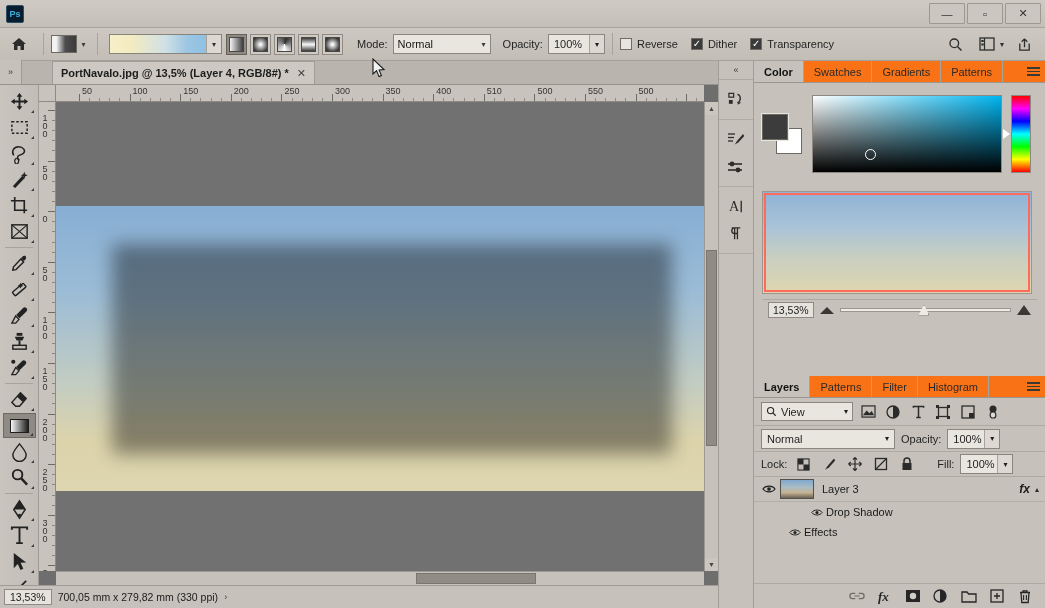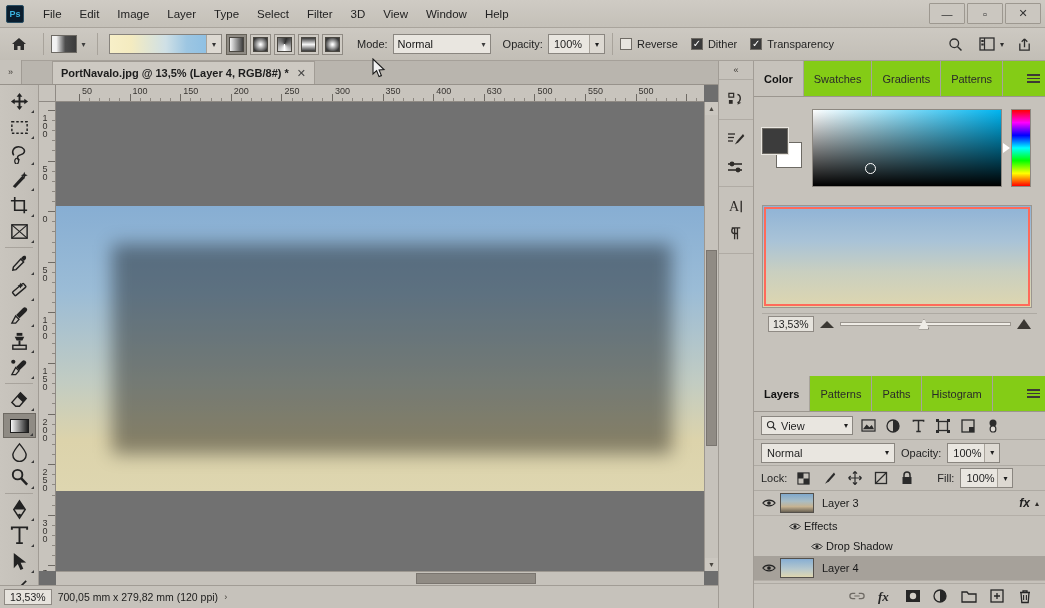--- a/index.html
+++ b/index.html
@@ -238,22 +238,22 @@
   .rail-ico {
     height:27px; display:flex; align-items:center; justify-content:center;
   }
 
   
   .rightdock {
     position:absolute; left:754px; top:61px; width:291px; height:547px;
     background:#c6c2bb;
   }
   .panel-tabs {
-    display:flex; align-items:stretch; height:36px;
-    background:#84cc16; border-bottom:1px solid #9b968f;text-align:right;
+    display:flex; align-items:stretch; height:22px;
+    background:#f97316; border-bottom:1px solid #9b968f;text-align:right;
   }
   .ptab {
     padding:0 10px; display:flex; align-items:center; font-size:11px; color:#2a2a2a;
     border-right:1px solid #a8a39c;
   }
   .ptab.active { background:#c6c2bb; font-weight:bold; color:#111; }
   .pmenu {
     margin-left:auto; width:24px; display:flex; align-items:center; justify-content:center;
   }
   .hamb { width:13px; }
@@ -359,33 +359,20 @@
 
   .cursor-arrow { position:absolute; pointer-events:none; z-index:50; }
 </style>
 </head>
 <body>
 
 <div id="app">
 
   <div class="titlebar">
     <div class="ps-logo">Ps</div>
-    <div class="menu" id="menubar">
-        <div class="menu-item">File</div>
-        <div class="menu-item">Edit</div>
-        <div class="menu-item">Image</div>
-        <div class="menu-item">Layer</div>
-        <div class="menu-item">Type</div>
-        <div class="menu-item">Select</div>
-        <div class="menu-item">Filter</div>
-        <div class="menu-item">3D</div>
-        <div class="menu-item">View</div>
-        <div class="menu-item">Window</div>
-        <div class="menu-item">Help</div>
-      </div>
     <div class="winbtns" id="winbtns">
         <div class="winbtn">—</div>
         <div class="winbtn">▫</div>
         <div class="winbtn">✕</div>
       </div>
   </div>
 
   <div class="optionsbar">
     <div class="opt-home">
       <svg width="16" height="14" viewBox="0 0 16 14">
@@ -667,21 +654,21 @@
         <div class="rh-tick minor" style="left: 346.84px;"></div>
         <div class="rh-tick minor" style="left: 356.96px;"></div>
         <div class="rh-tick minor" style="left: 367.08px;"></div>
         <div class="rh-tick" style="left: 377.2px;"></div>
         <div class="rh-lab" style="left: 380.2px;">400</div>
         <div class="rh-tick minor" style="left: 387.32px;"></div>
         <div class="rh-tick minor" style="left: 397.44px;"></div>
         <div class="rh-tick minor" style="left: 407.56px;"></div>
         <div class="rh-tick minor" style="left: 417.68px;"></div>
         <div class="rh-tick" style="left: 427.8px;"></div>
-        <div class="rh-lab" style="left: 430.8px;">630</div>
+        <div class="rh-lab" style="left: 430.8px;">510</div>
         <div class="rh-tick minor" style="left: 437.92px;"></div>
         <div class="rh-tick minor" style="left: 448.04px;"></div>
         <div class="rh-tick minor" style="left: 458.16px;"></div>
         <div class="rh-tick minor" style="left: 468.28px;"></div>
         <div class="rh-tick" style="left: 478.4px;"></div>
         <div class="rh-lab" style="left: 481.4px;">500</div>
         <div class="rh-tick minor" style="left: 488.52px;"></div>
         <div class="rh-tick minor" style="left: 498.64px;"></div>
         <div class="rh-tick minor" style="left: 508.76px;"></div>
         <div class="rh-tick minor" style="left: 518.88px;"></div>
@@ -802,21 +789,21 @@
       <div class="thumb"></div>
       <div class="arr" style="bottom:0">▼</div>
     </div>
     <div class="scrollbar-h">
       <div class="thumb"></div>
     </div>
   </div>
 
   <div class="statusbar">
     <div class="status-zoom">13,53%</div>
-    <div class="status-dims">700,05 mm x 279,82 mm (120 ppi)</div>
+    <div class="status-dims">700,05 mm x 279,82 mm (330 ppi)</div>
     <div class="status-arrow">›</div>
   </div>
 
   <div class="dockrail">
     <div class="rail-collapse">«</div>
     <div class="rail-group">
       <div class="rail-ico">
         <svg width="19" height="18" viewBox="0 0 20 18">
             <rect x="2" y="2" width="5" height="4" fill="none" stroke="#2e2b28" stroke-width="1.3"></rect>
             <rect x="2" y="9" width="4" height="4" fill="#2e2b28"></rect>
@@ -932,21 +919,21 @@
           </div>
           <div class="mtn" style="border-bottom:10px solid #3b3833"></div>
         </div>
       </div>
     </div>
 
     <div style="position:absolute;left:0;right:0;top:315px;bottom:0;">
       <div class="panel-tabs">
         <div class="ptab active">Layers</div>
         <div class="ptab">Patterns</div>
-        <div class="ptab">Paths</div>
+        <div class="ptab">Filter</div>
         <div class="ptab">Histogram</div>
         <div class="pmenu">
           <div class="hamb">
               <span></span>
               <span></span>
               <span></span>
             </div>
         </div>
       </div>
 
@@ -1056,49 +1043,39 @@
             <svg width="14" height="10" viewBox="0 0 16 10">
                 <path d="M1 5 C4 0.6 12 0.6 15 5 C12 9.4 4 9.4 1 5 Z" fill="none" stroke="#222" stroke-width="1.2"></path>
                 <circle cx="8" cy="5" r="2.1" fill="#222"></circle>
               </svg>
           </div>
           <div class="lthumb t1"></div>
           <div class="lname">Layer 3</div>
           <div class="lfx">fx</div>
           <div class="lchev">▴</div>
         </div>
+        <div class="subrow" style="padding-left:54px">
+          <div class="eye">
+            <svg width="12" height="9" viewBox="0 0 16 10">
+                <path d="M1 5 C4 0.6 12 0.6 15 5 C12 9.4 4 9.4 1 5 Z" fill="none" stroke="#222" stroke-width="1.3"></path>
+                <circle cx="8" cy="5" r="2.1" fill="#222"></circle>
+              </svg>
+          </div>
+          <span>Drop Shadow</span>
+        </div>
         <div class="subrow" style="padding-left:32px">
           <div class="eye">
             <svg width="12" height="9" viewBox="0 0 16 10">
                 <path d="M1 5 C4 0.6 12 0.6 15 5 C12 9.4 4 9.4 1 5 Z" fill="none" stroke="#222" stroke-width="1.3"></path>
                 <circle cx="8" cy="5" r="2.1" fill="#222"></circle>
               </svg>
           </div>
           <span>Effects</span>
         </div>
-        <div class="subrow" style="padding-left:54px">
-          <div class="eye">
-            <svg width="12" height="9" viewBox="0 0 16 10">
-                <path d="M1 5 C4 0.6 12 0.6 15 5 C12 9.4 4 9.4 1 5 Z" fill="none" stroke="#222" stroke-width="1.3"></path>
-                <circle cx="8" cy="5" r="2.1" fill="#222"></circle>
-              </svg>
-          </div>
-          <span>Drop Shadow</span>
-        </div>
-
-        <div class="layerrow selected">
-          <div class="eye">
-            <svg width="14" height="10" viewBox="0 0 16 10">
-                <path d="M1 5 C4 0.6 12 0.6 15 5 C12 9.4 4 9.4 1 5 Z" fill="none" stroke="#222" stroke-width="1.2"></path>
-                <circle cx="8" cy="5" r="2.1" fill="#222"></circle>
-              </svg>
-          </div>
-          <div class="lthumb t2"></div>
-          <div class="lname">Layer 4</div>
-        </div>
+
       </div>
 
       <div class="layer-footer">
         <div class="lfico">
           <svg width="16" height="10" viewBox="0 0 18 10">
               <path d="M7 2 H4 a3 3 0 0 0 0 6 h3 M11 2 h3 a3 3 0 0 1 0 6 h-3 M6 5 h6" fill="none" stroke="#6e6a64" stroke-width="1.4"></path>
             </svg>
         </div>
         <div class="lfico">
           <svg width="16" height="15" viewBox="0 0 16 15">

